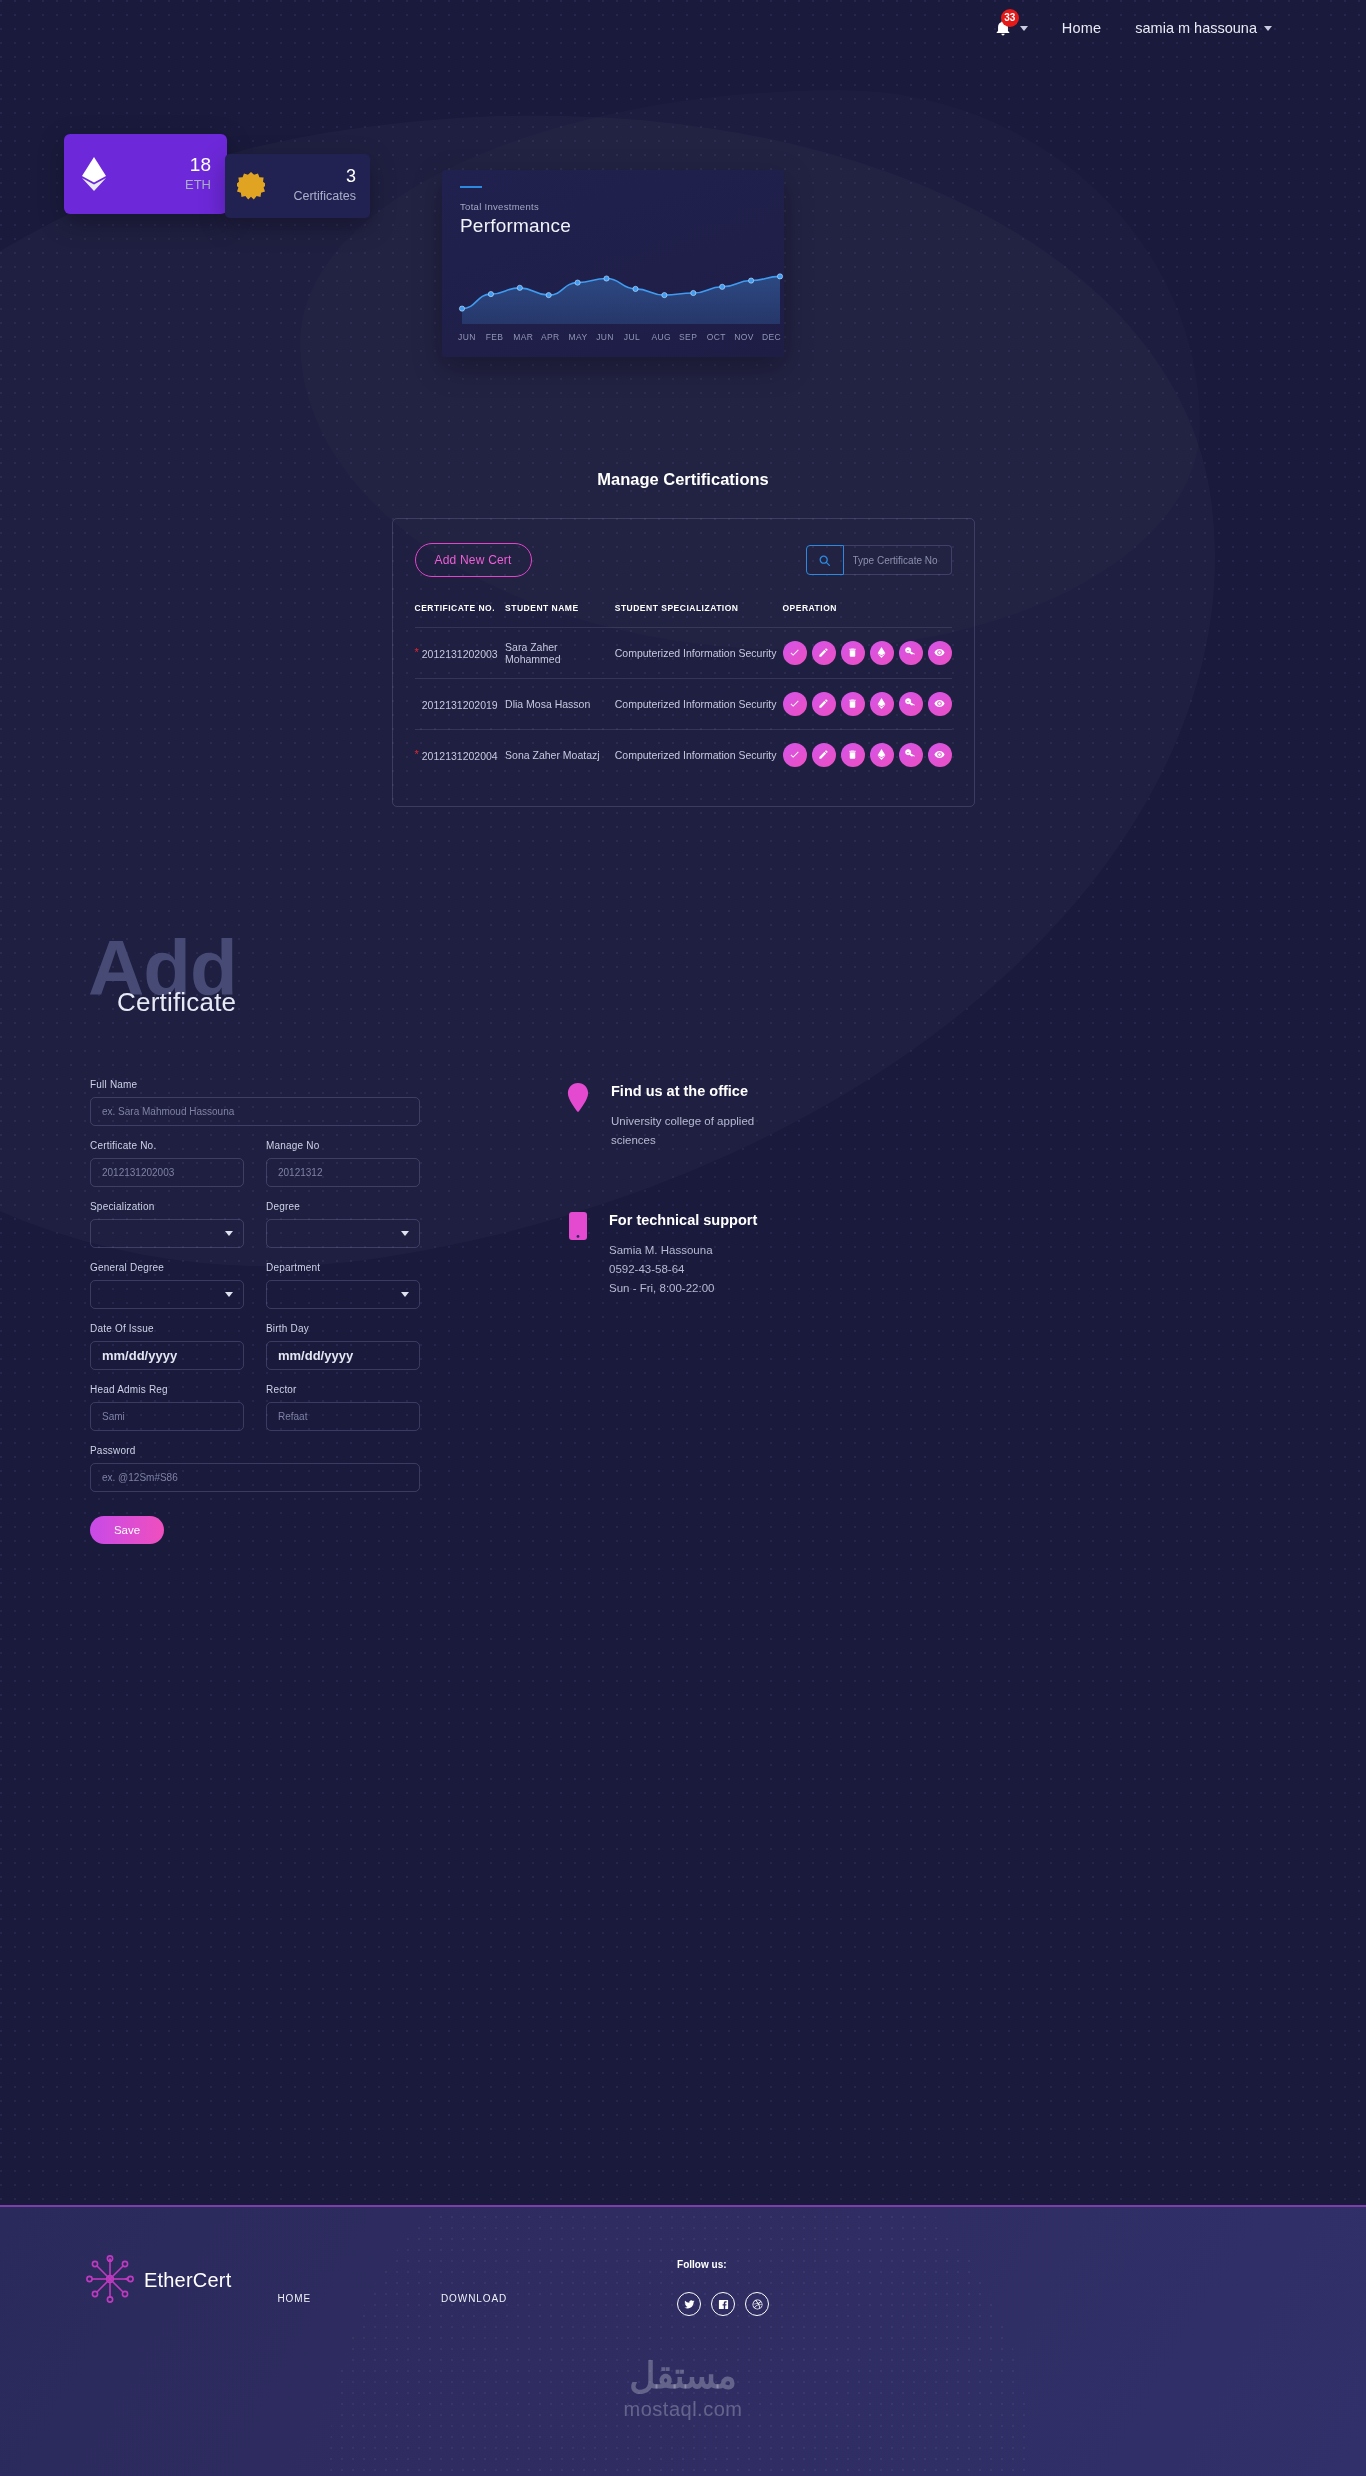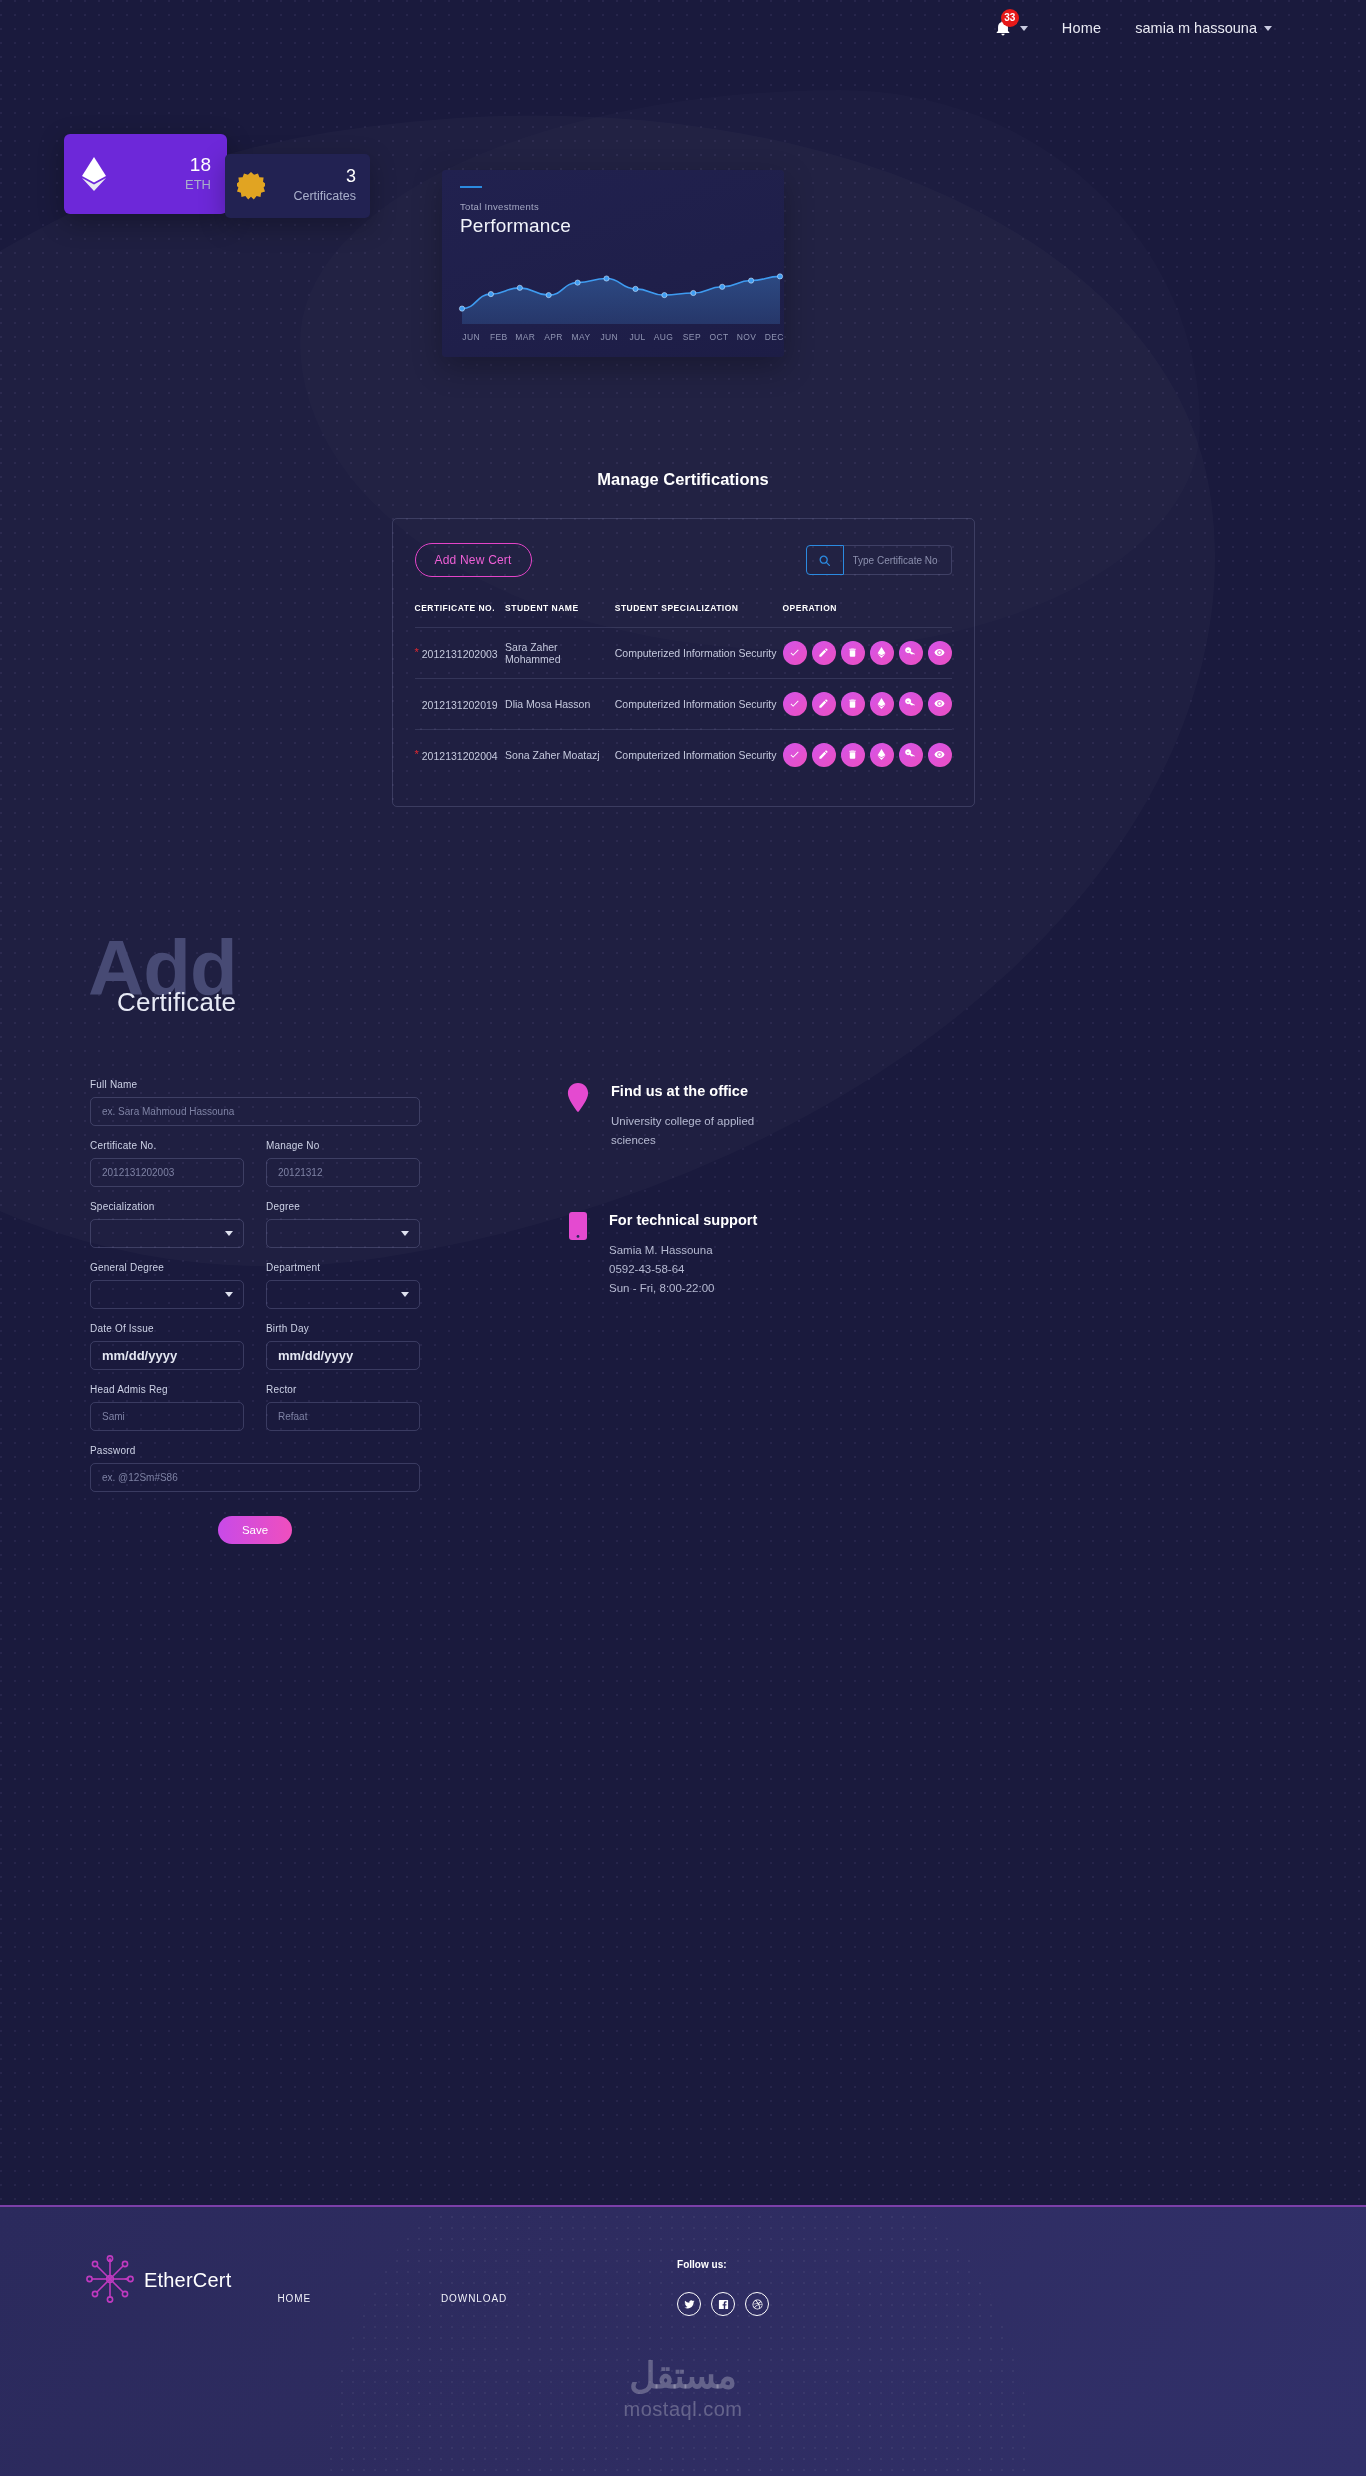--- a/index.html
+++ b/index.html
@@ -116,21 +116,21 @@
   .chart-rule { width:22px; height:2px; background:#2b8ae0; margin-bottom:13px;}
   .chart-sub { color:#a4a8c3; font-size:9.5px; letter-spacing:0.3px;}
   .chart-title { color:#f2f4fb; font-size:19px; font-weight:300; margin-top:3px; letter-spacing:0.2px;}
   .chart-svg-wrap { position:absolute; left:16px; top:88px; width:326px; height:66px; }
   .chart-svg-wrap svg { display:block; width:326px; height:66px; }
   .chart-axis {
     position:absolute; left:16px; top:162px; width:326px;
     display:flex; justify-content:space-between;
     color:#9196b4; font-size:8.5px; letter-spacing:0.4px;
   }
-  .chart-axis span { width: 22px; text-align:right; }
+  .chart-axis span { width: 22px; text-align:left; }
 
   
   .section-title {
     position: relative; z-index: 3;
     text-align: center;
     color: #ffffff;
     font-size: 16.5px;
     font-weight: bold;
     margin-top: 84px;
   }
@@ -259,21 +259,21 @@
     width:0;height:0;border-left:4px solid transparent;border-right:4px solid transparent;border-top:5px solid #dfe2ef;
     pointer-events:none;
   }
   .selbox {
     width: 100%; height: 29px;
     background: transparent;
     border: 1px solid rgba(150,155,200,0.26);
     border-radius: 5px;
     cursor: pointer;
   }
-  .save-row { display:flex; justify-content:center; margin-top: 24px; width: 330px;}
+  .save-row { display:flex; justify-content:flex-start; margin-top: 24px; width: 330px;}
   .btn-save {
     width: 74px; height: 28px;
     border:none; border-radius: 16px;
     background: linear-gradient(90deg,#c84ae8 0%, #ef4fbe 100%);
     color:#fff; font-size: 11.5px; cursor:pointer;
     font-family: inherit;
   }
 
   
   .contact-col { margin-left: 147px; width: 330px; padding-top: 4px;}

